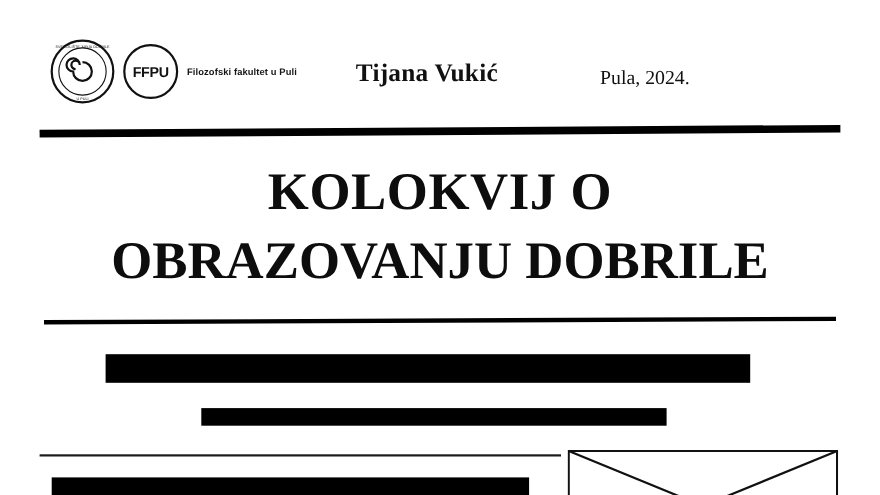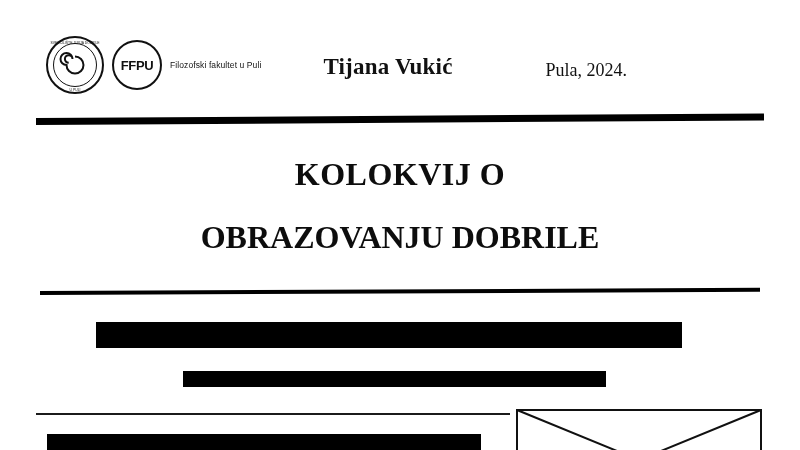--- a/index.html
+++ b/index.html
@@ -50,21 +50,21 @@
 
   .ffpu {
     width: 50px;
     height: 50px;
     position: relative;
   }
 
   .faculty-name {
     font-family: "Liberation Sans", sans-serif;
     font-size: 8.5px;
-    font-weight: 400;
+    font-weight: 700;
     color: #141414;
     letter-spacing: 0.1px;
     white-space: nowrap;
   }
 
   .author {
     position: absolute;
     left: 0;
     top: 20px;
     width: 800px;
@@ -122,21 +122,21 @@
 
   
   .title {
     position: absolute;
     left: 0;
     top: 143px;
     width: 800px;
     text-align: center;
     font-family: "Liberation Serif", serif;
     font-weight: 700;
-    font-size: 32px;
+    font-size: 48px;
     line-height: 63px;
     letter-spacing: 0.5px;
     color: #0d0d0d;
   }
   .title .line1 { display: block; }
   .title .line2 { display: block; letter-spacing: 0px; }
 
   
   .bar {
     position: absolute;

